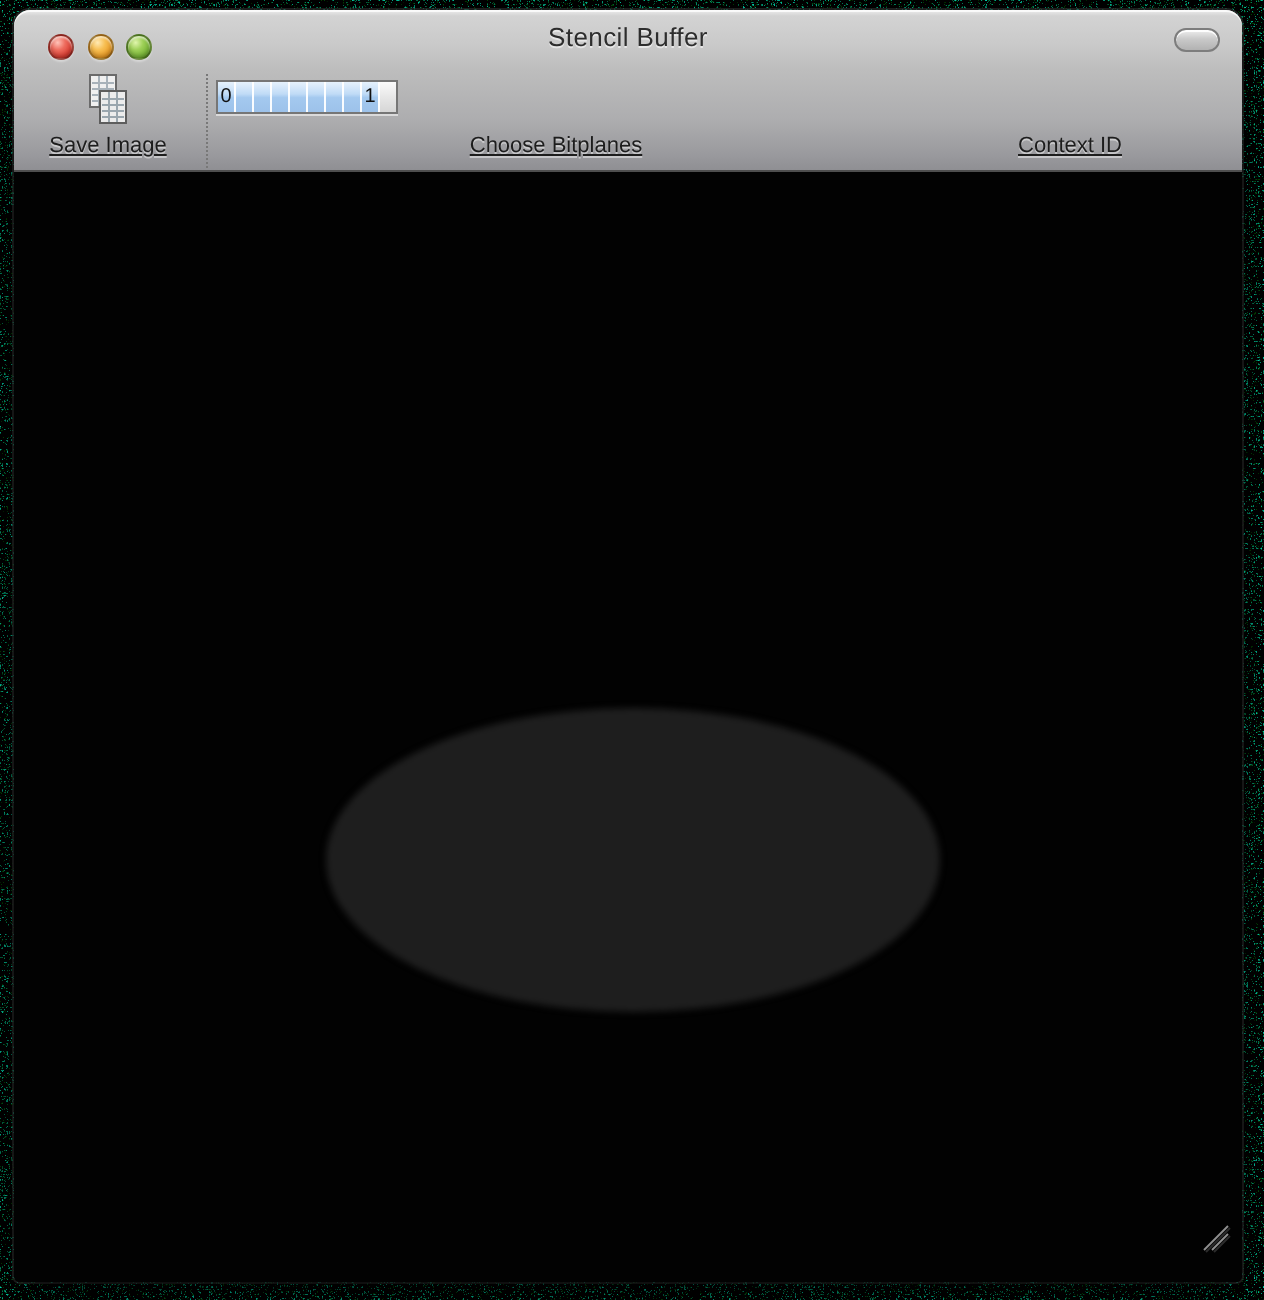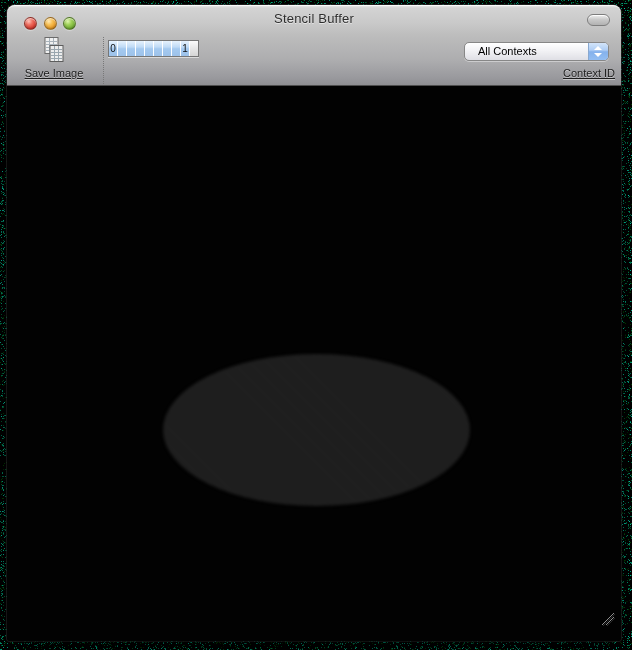--- a/index.html
+++ b/index.html
@@ -144,29 +144,23 @@
         <span class="cell"></span>
         <span class="cell"></span>
         <span class="cell"></span>
         <span class="cell"></span>
         <span class="cell"></span>
         <span class="cell"></span>
         <span class="cell"></span>
         <span class="cell">1</span>
         <span class="cell off"></span>
       </div>
+    <div class="tb-label" style="left:171px;width:200px;">Choose Bitplanes</div>
 
-    <div class="popup">
-      <span class="popup-text">All Contexts</span>
-      <span class="popup-cap">
-        <span class="arrow up"></span>
-        <span class="arrow down"></span>
-      </span>
-    </div>
-    <div class="tb-label" style="left:448px;width:160px;text-align:right;">Context ID</div>
+    <div class="tb-label" style="left:448px;width:160px;">Context ID</div>
   </div>
 
   <div class="content">
     <div class="stencil-ellipse"></div>
     <svg class="grip" viewBox="0 0 16 16" xmlns="http://www.w3.org/2000/svg">
       <path d="M3 15 L15 3" stroke="#2c2c2c" stroke-width="1"></path>
       <path d="M2 14 L14 2" stroke="#8f8f8f" stroke-width="1"></path>
       <path d="M7 15 L15 7" stroke="#2c2c2c" stroke-width="1"></path>
       <path d="M6 14 L14 6" stroke="#8f8f8f" stroke-width="1"></path>
     </svg>

